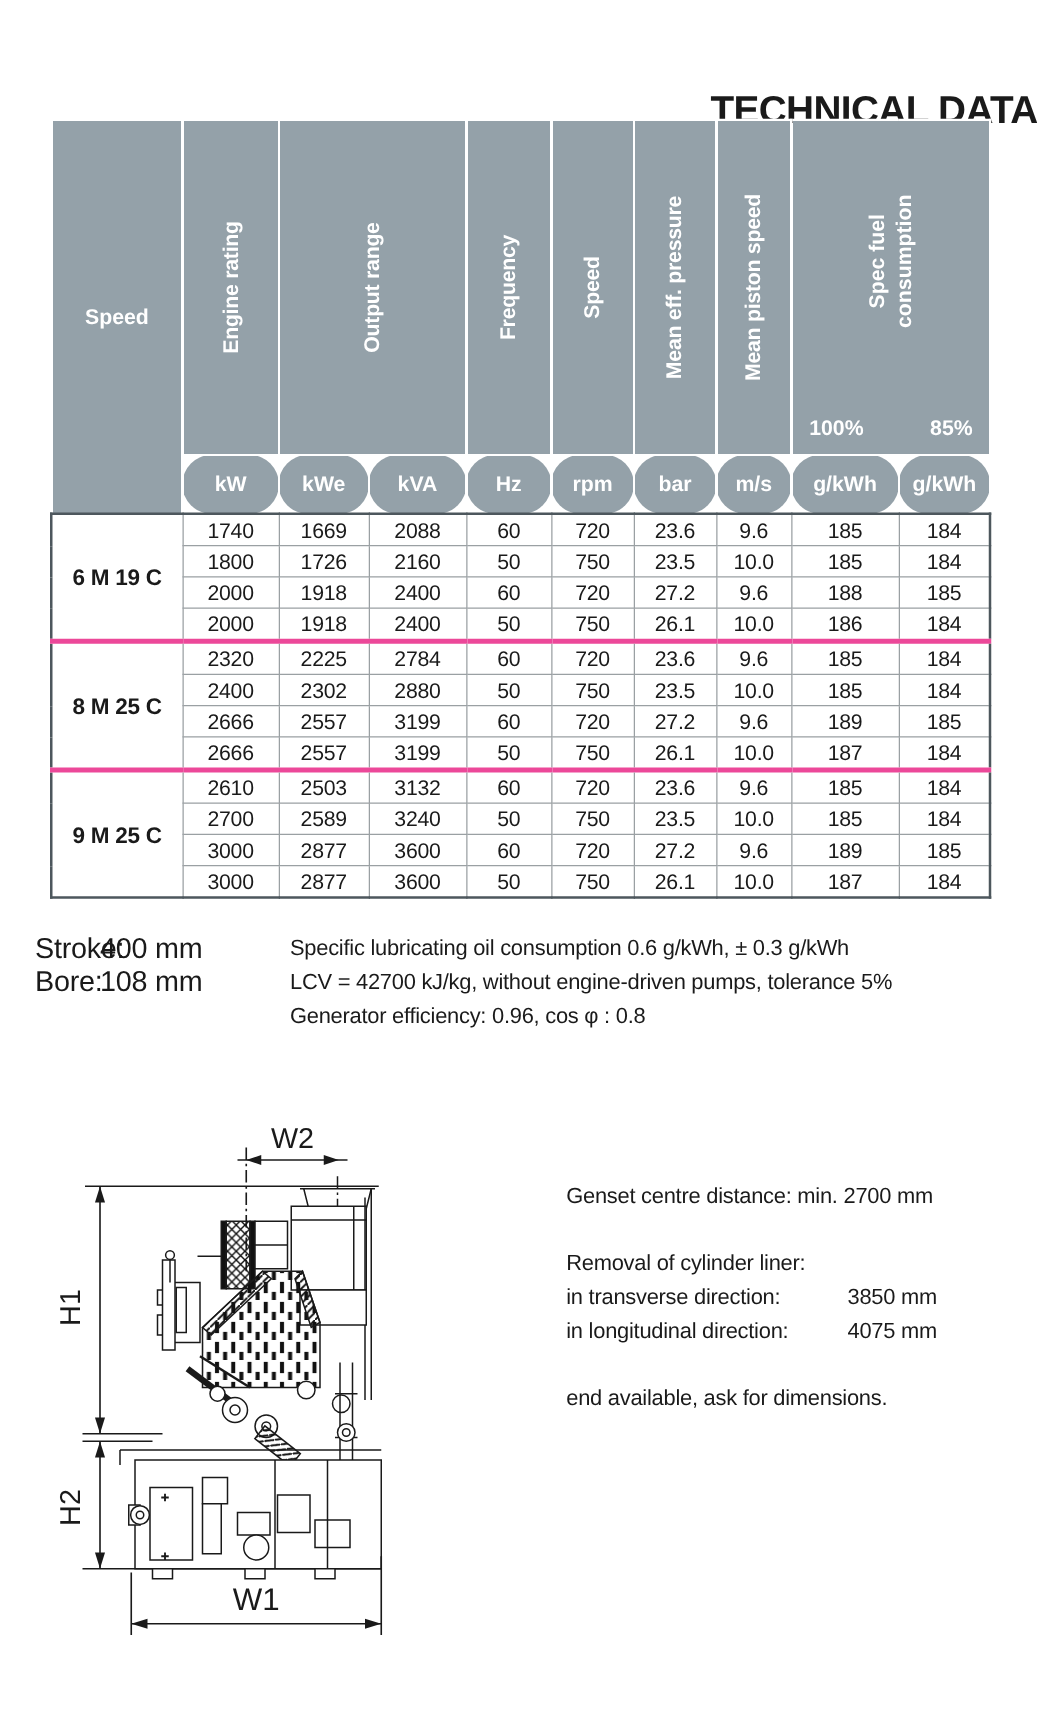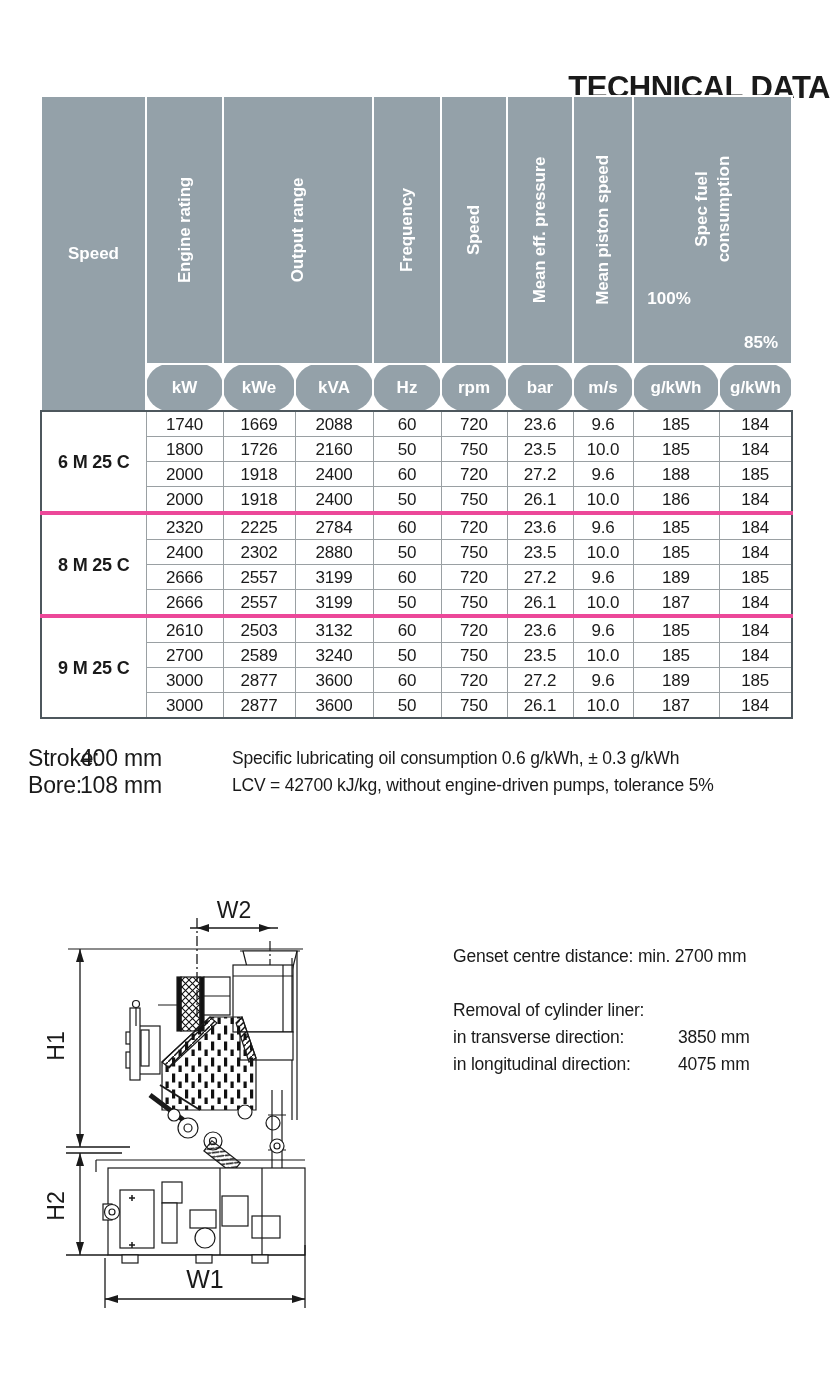--- a/index.html
+++ b/index.html
@@ -26,21 +26,21 @@
     white-space:nowrap; letter-spacing:-0.2px;
   }
   .sfc-label {
     position:absolute; top:42%; left:50%;
     transform:translate(-50%,-50%) rotate(-90deg);
     line-height:1.3; text-align:center;
   }
   .sfc-label div { white-space:nowrap; }
   .loads { position:absolute; bottom:10px; left:0; width:100%; display:flex;gap:27px; }
   .loads span:first-child { width:54%; text-align:center; }
-  .loads span:last-child  { width:46%; text-align:center;margin-top:44px; }
+  .loads span:last-child  { width:46%; text-align:center; }
   .type-head { text-align:center; font-size:18px; }
   
   #body-table { position:absolute; left:40px; top:410px; width:751px; border:2px solid #4d575d; }
   #body-table td {
     background:#fff; border:1px solid #9aa0a3; height:24px;
     text-align:center; vertical-align:middle;
     font-size:17px; letter-spacing:-0.2px; padding:0; line-height:1;
   }
   #body-table tr.gs td { border-top:4px solid #ec4899; }
   #body-table td.type { font-weight:bold; font-size:18px; }
@@ -132,21 +132,21 @@
         <col style="width:78px">
       <col style="width:68px">
         <col style="width:66px">
         <col style="width:66px">
         <col style="width:60px">
       <col style="width:86px">
         <col style="width:73px">
     </colgroup>
     <tbody>
         <tr>
-          <td class="type" rowspan="4">6 M 25 C</td>
+          <td class="type" rowspan="4">6 M 19 C</td>
           <td>1740</td>
           <td>1669</td>
           <td>2088</td>
           <td>60</td>
           <td>720</td>
           <td>23.6</td>
           <td>9.6</td>
           <td>185</td>
           <td>184</td>
         </tr>
@@ -276,20 +276,21 @@
   </tbody>
     </table>
 
   <div class="specs-left">
     <div><span class="slabel">Stroke:</span><span>400 mm</span></div>
     <div><span class="slabel">Bore:</span><span>108 mm</span></div>
   </div>
   <div class="specs-right">
     <div>Specific lubricating oil consumption 0.6 g/kWh, ± 0.3 g/kWh</div>
     <div>LCV = 42700 kJ/kg, without engine-driven pumps, tolerance 5%</div>
+    <div>Generator efficiency: 0.96, cos φ : 0.8</div>
   </div>
 
   <svg class="drawing" width="410" height="470" viewBox="40 880 410 470" xmlns="http://www.w3.org/2000/svg">
     <defs>
       <pattern id="xh" width="7" height="7" patternUnits="userSpaceOnUse">
         <path d="M0 0L7 7M7 0L0 7" stroke="#111" stroke-width="1.1"></path>
       </pattern>
       <pattern id="vd" width="13" height="16" patternUnits="userSpaceOnUse">
         <rect x="3" y="1.5" width="3.2" height="9" fill="#111"></rect>
         <rect x="9.5" y="9.5" width="3.2" height="9" fill="#111"></rect>
@@ -415,15 +416,16 @@
     </g>
   </svg>
 
   <div class="notes">
     <div>Genset centre distance: min. 2700 mm</div>
     <div class="gap"></div>
     <div>Removal of cylinder liner:</div>
     <div class="nrow"><span class="nlabel">in transverse direction:</span><span>3850 mm</span></div>
     <div class="nrow"><span class="nlabel">in longitudinal direction:</span><span>4075 mm</span></div>
     <div class="gap"></div>
+    <div>end available, ask for dimensions.</div>
   </div>
 
 </div>
 
 </body></html>

